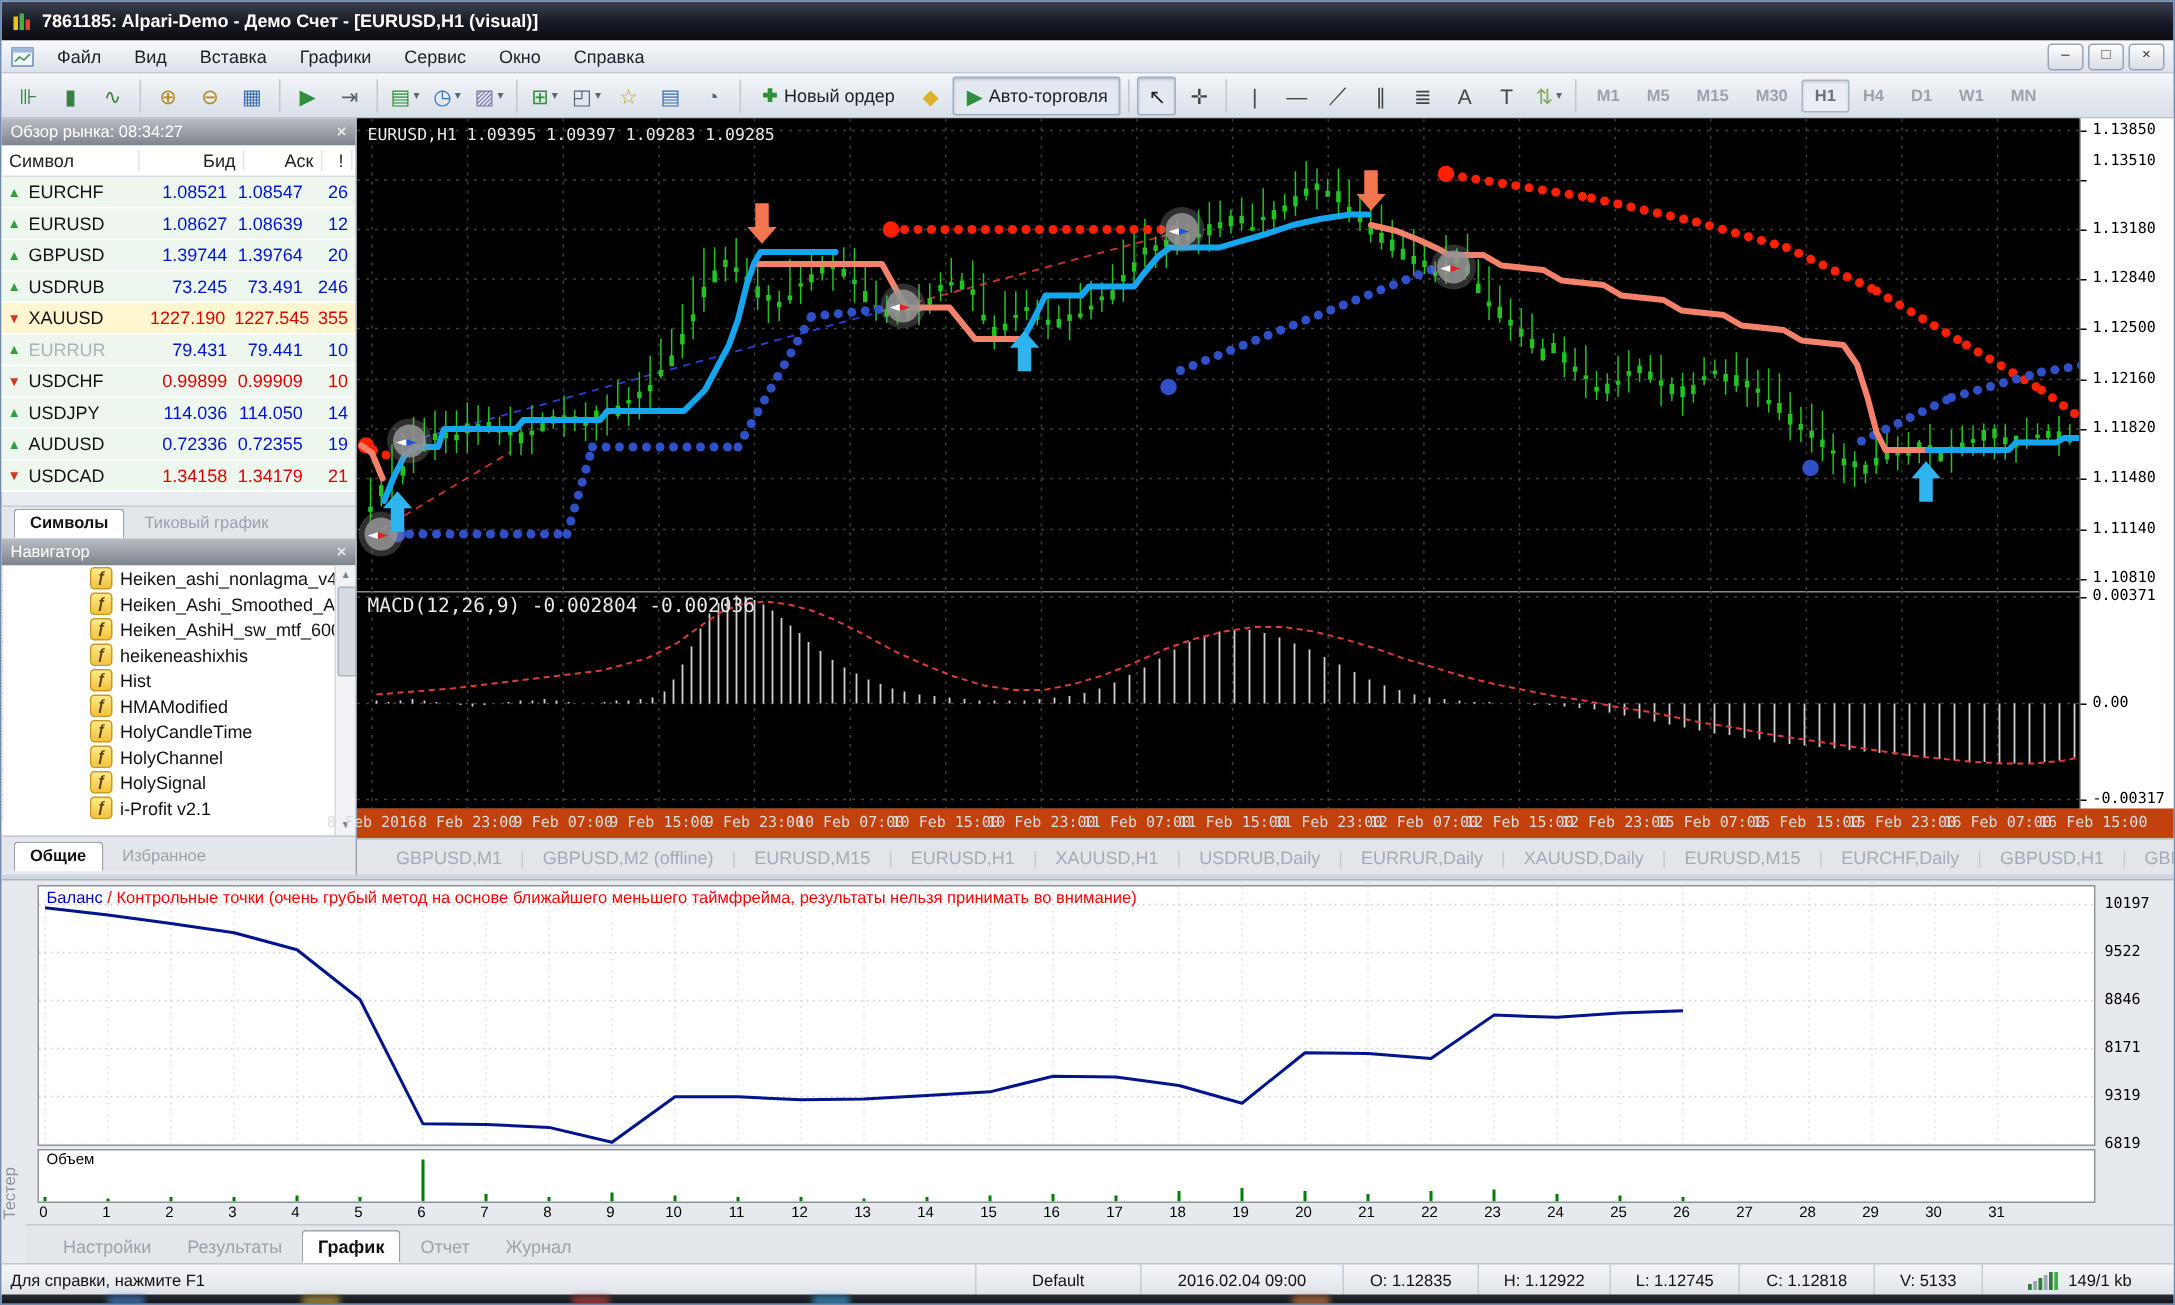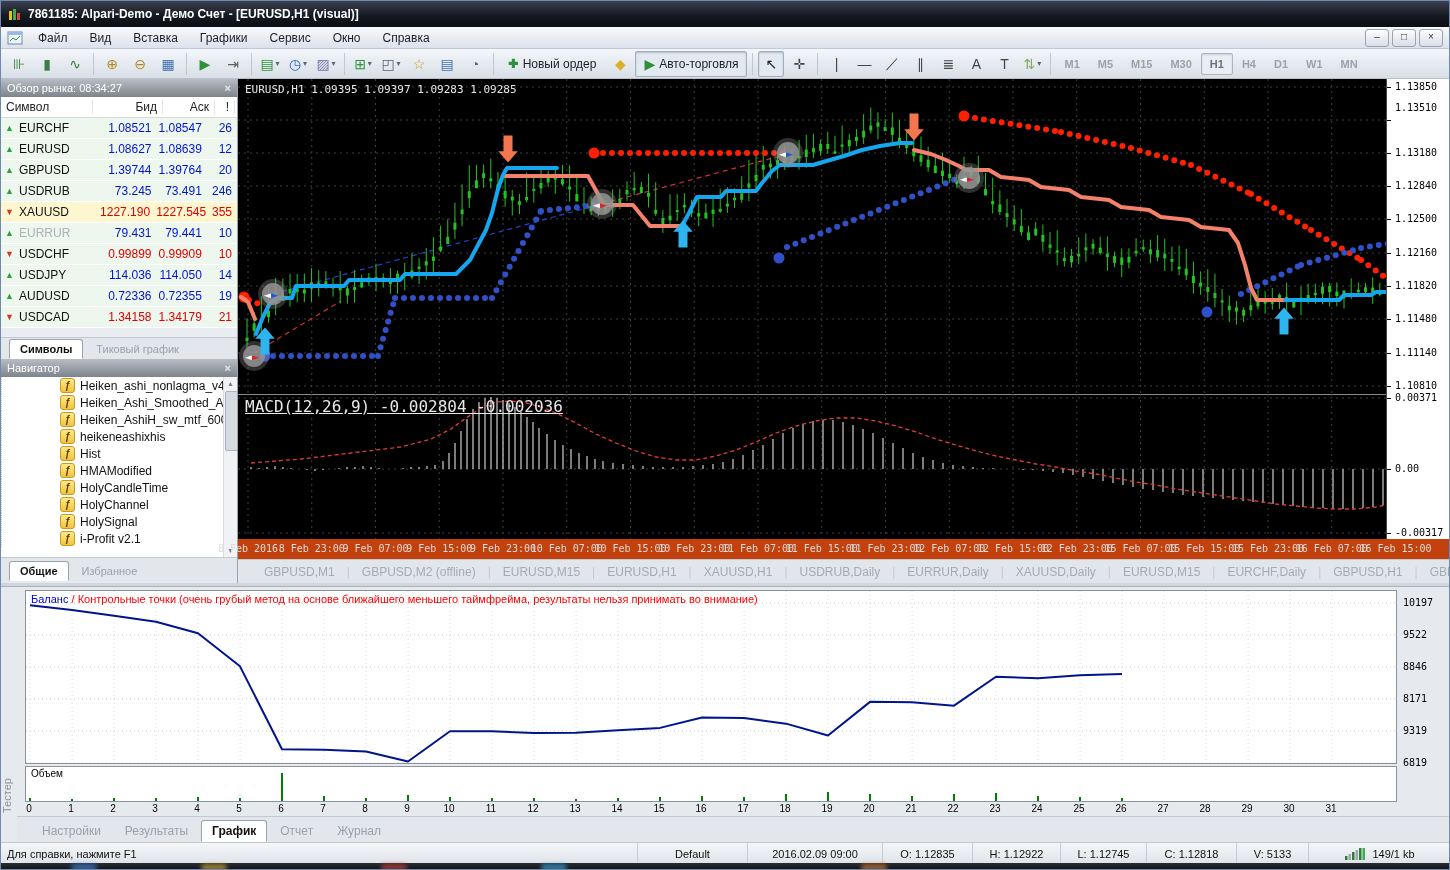--- a/index.html
+++ b/index.html
@@ -56,22 +56,22 @@
     border-radius:3px;font-size:10px;font-style:italic;font-weight:bold;color:#5a4200;
     display:flex;align-items:center;justify-content:center;flex:none;}
   .nav-scroll{position:absolute;left:222px;top:376px;width:13px;height:180px;background:#f0f2f5;border-left:1px solid #d8dce1;}
   .nav-scroll .sarr{height:13px;font-size:7px;color:#7a828c;text-align:center;line-height:13px;}
   .nav-thumb{position:absolute;left:1px;top:14px;width:11px;height:58px;background:#d6dbe1;border:1px solid #aab3bc;border-radius:2px;}
   .splitter-v{position:absolute;left:236px;top:78px;width:2px;height:507px;background:#9aa3ad;}
   
   .chart-black{position:absolute;background:#000;}
   .chart-header{position:absolute;left:244px;top:82px;color:#e8e8e8;font-size:11px;z-index:5;
      font-family:"DejaVu Sans Mono",monospace;}
-  .macd-label{position:absolute;left:244px;top:396px;color:#e8e8e8;font-size:16px;z-index:5;
-     font-family:"DejaVu Sans Mono",monospace;text-decoration:underline;}
+  .macd-label{position:absolute;left:244px;top:396px;color:#e8e8e8;font-size:13px;z-index:5;
+     font-family:"DejaVu Sans Mono",monospace;}
   .price-scale{position:absolute;left:1385px;top:78px;width:65px;height:460px;background:#fff;
      border-left:1px solid #4a4a4a;font-family:"DejaVu Sans Mono",monospace;font-size:10px;color:#000;}
   .ps-lbl{position:absolute;left:8px;}
   .ps-tick{position:absolute;left:0;width:4px;height:1px;background:#000;}
   .time-axis{position:absolute;left:237px;top:538px;width:1213px;height:20px;background:#c2410c;
      font-size:10px;color:#ddd;font-family:"DejaVu Sans Mono",monospace;}
   .ta-lbl{position:absolute;top:4px;transform:translateX(-50%);white-space:nowrap;}
   .chart-tabs{position:absolute;left:237px;top:558px;width:1213px;height:24px;background:#e2e6eb;
      border-top:1px solid #c0c7cf;display:flex;align-items:center;font-size:12px;color:#a3abb4;padding-left:14px;box-sizing:border-box;}
   .ct-item{padding:0 12px;white-space:nowrap;}
@@ -1352,27 +1352,27 @@
       <span class="tab">Настройки</span>
       <span class="tab">Результаты</span>
       <span class="tab active">График</span>
       <span class="tab">Отчет</span>
       <span class="tab">Журнал</span>
     </div>
 
   <div class="statusbar">
     <span class="sb-help">Для справки, нажмите F1</span>
     <span class="sb-cell" style="width:110px">Default</span>
-    <span class="sb-cell" style="width:135px">2016.02.09 09:00</span>
+    <span class="sb-cell" style="width:135px">2016.02.04 09:00</span>
     <span class="sb-cell" style="width:90px">O: 1.12835</span>
     <span class="sb-cell" style="width:88px">H: 1.12922</span>
     <span class="sb-cell" style="width:86px">L: 1.12745</span>
     <span class="sb-cell" style="width:90px">C: 1.12818</span>
     <span class="sb-cell" style="width:72px">V: 5133</span>
-    <span class="sb-cell" style="width:143px;gap:5px">
+    <span class="sb-cell" style="width:130px;gap:5px">
       <svg width="22" height="13">
         <rect x="0" y="9" width="2.5" height="4" fill="#2f7d3a"></rect>
           <rect x="3.5" y="7" width="2.5" height="6" fill="#9aa"></rect>
         <rect x="7" y="5" width="2.5" height="8" fill="#2f7d3a"></rect>
           <rect x="10.5" y="3" width="2.5" height="10" fill="#9aa"></rect>
         <rect x="14" y="1" width="2.5" height="12" fill="#2f7d3a"></rect>
           <rect x="17.5" y="1" width="2.5" height="12" fill="#3fae49"></rect>
       </svg>
       <span>149/1 kb</span>
     </span>

